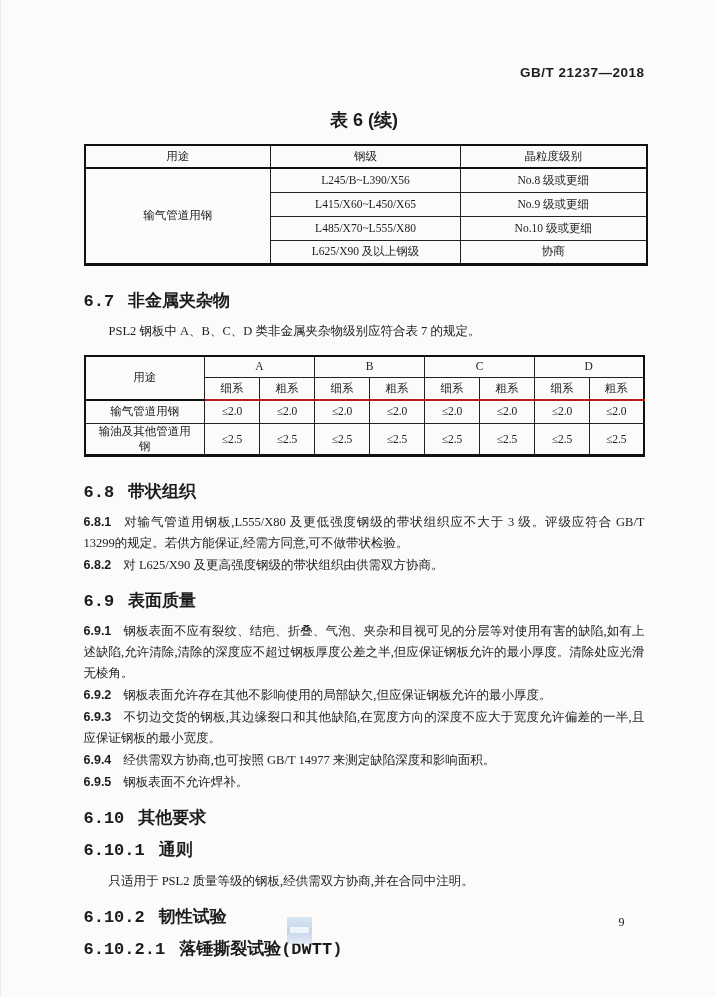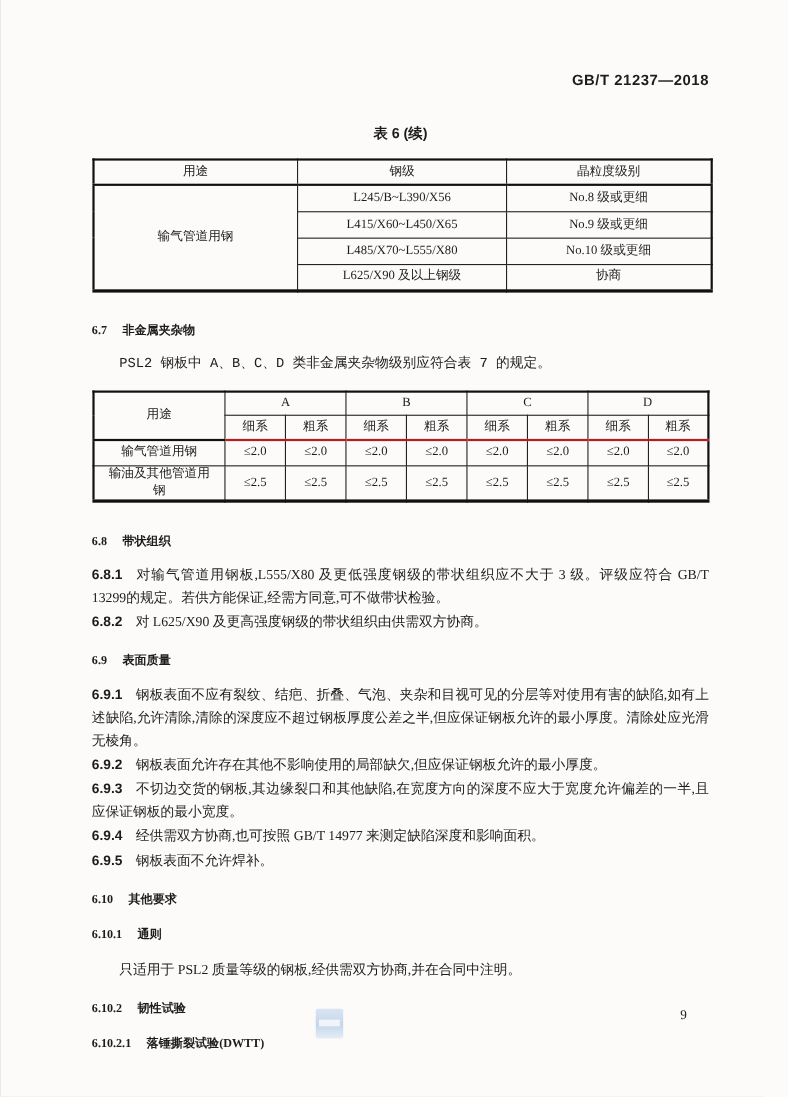--- a/index.html
+++ b/index.html
@@ -20,21 +20,21 @@
     text-align:right;
     font-family:"Liberation Sans","DejaVu Sans",sans-serif;
     font-weight:bold;
     font-size:13.5px;
     letter-spacing:.5px;
   }
   .tbl-title {
     text-align:center;
     font-family:"Liberation Sans","DejaVu Sans",sans-serif;
     font-weight:bold;
-    font-size:13px;
+    font-size:18px;
   }
   .t6-title { margin:27px 0 0 0; }
   .t7-title { margin:17px 0 0 0; }
   table {
     width:100%;
     border-collapse:collapse;
     table-layout:fixed;
     font-size:11.5px;
     margin-top:13px;
   }
@@ -48,37 +48,37 @@
   }
   table { border:2px solid #111; }
   .t6 th { height:23px; border-bottom:2px solid #111; }
   .t6 td { height:24px; }
   .t7 .grp th { height:22px; }
   .t7 .sub th { height:22px; border-bottom:2px solid #b91c1c; }
   .t7 td { height:24px; }
   .t7 .usage-hd { border-bottom:2px solid #111; }
   table { border-bottom-width:3px; }
   .heading {
-    font-family:Liberation Serif, serif;
-    font-weight:bold;
-    font-size:11px;
+    font-family:Liberation Mono, monospace;
+    font-weight:bold;
+    font-size:17px;
     line-height:17px;
   }
   .heading .cnum { margin-right:14px; }
   .clause { text-align:justify; }
   .clause .cnum {
     font-family:"Liberation Sans","DejaVu Sans",sans-serif;
     font-weight:bold;
     margin-right:12px;
     white-space:nowrap;
   }
   .indent { text-indent:2em; text-align:justify; }
   
   .h-67   { margin-top:27px; }
-  .p-67   { margin-top:11px;font-family:Liberation Mono, monospace; }
+  .p-67   { margin-top:11px; }
   .h-68   { margin-top:27px; }
   .c-681  { margin-top:11px; }
   .c-682  { margin-top:1px;  }
   .h-69   { margin-top:17px; }
   .c-691  { margin-top:11px; }
   .c-692  { margin-top:1px;  }
   .c-693  { margin-top:1px;  }
   .c-694  { margin-top:1px;  }
   .c-695  { margin-top:1px;  }
   .h-610  { margin-top:17px; }

